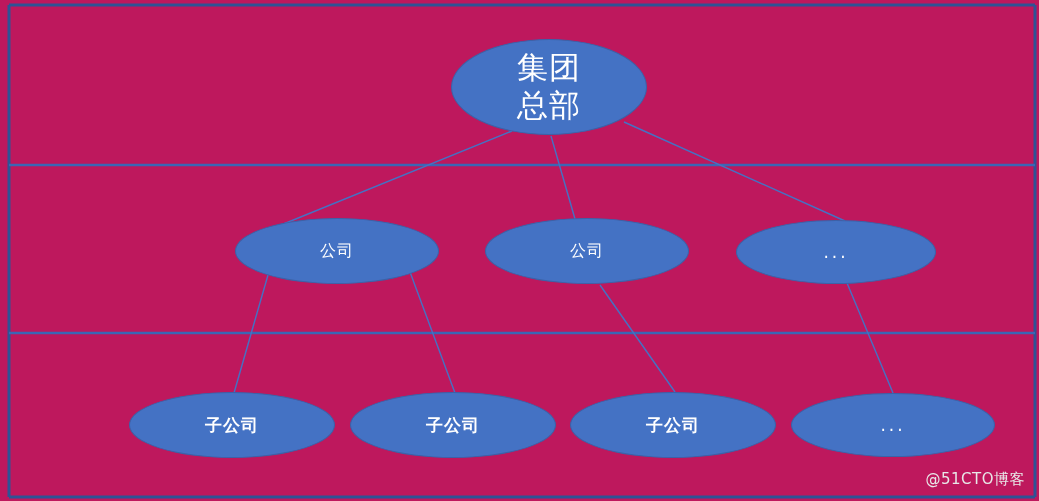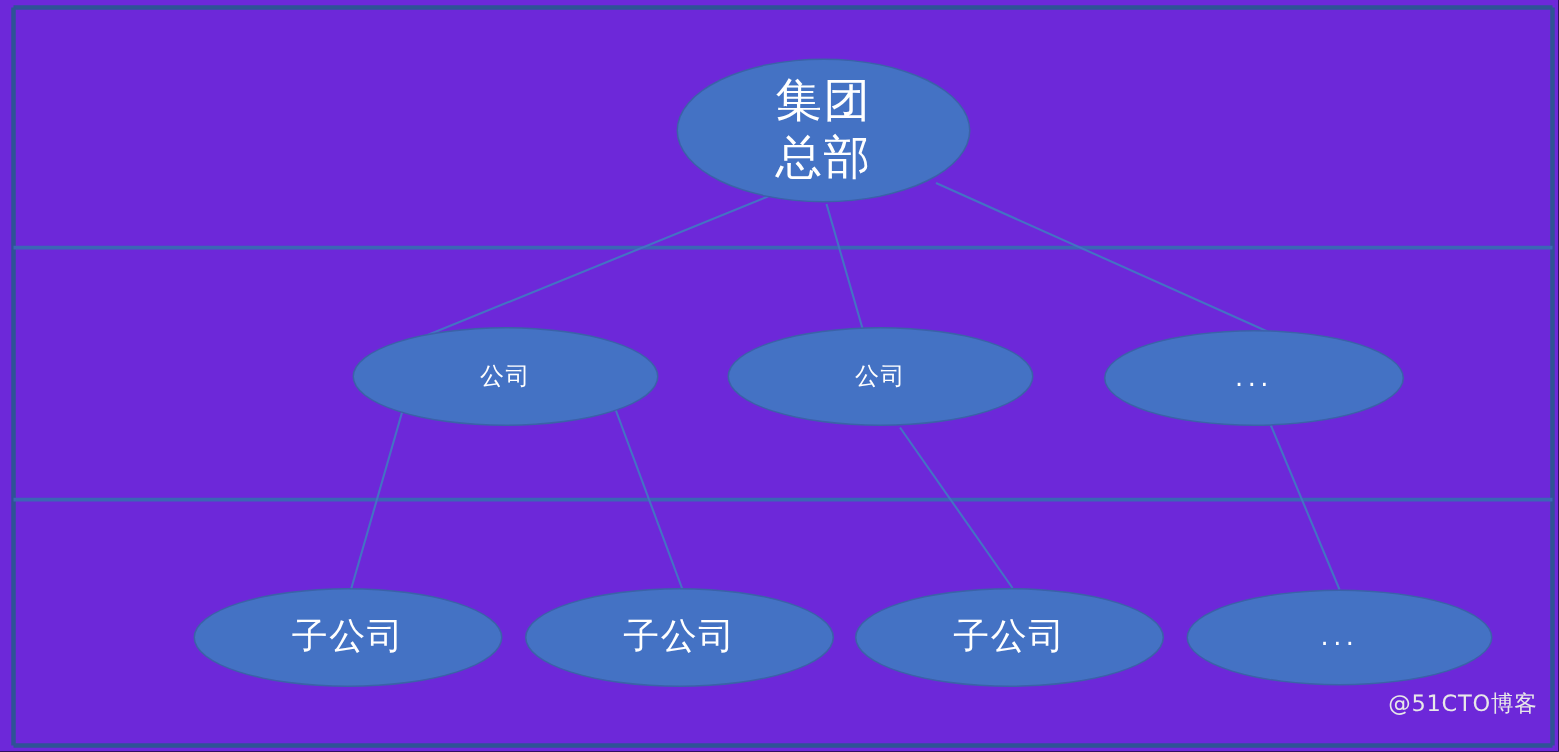--- a/index.html
+++ b/index.html
@@ -5,21 +5,21 @@
 <style>
   html, body {
     margin: 0;
     padding: 0;
     background: #000000;
   }
   #stage {
     position: relative;
     width: 1039px;
     height: 501px;
-    background: #6d28d9;
+    background: #be185d;
     overflow: hidden;
     font-family: "DejaVu Sans", "Liberation Sans", sans-serif;
   }
   #edges {
     position: absolute;
     left: 0;
     top: 0;
     width: 1039px;
     height: 501px;
     pointer-events: none;
@@ -40,30 +40,31 @@
     white-space: pre-line;
     z-index: 2;
   }
   .node-root {
     font-size: 31px;
   }
   .node-mid {
     font-size: 16px;
   }
   .node-leaf {
-    font-size: 24px;
+    font-size: 17px;
+    font-weight: bold;
   }
   .node-ellipsis {
     font-size: 17px;
     letter-spacing: 3px;
   }
   .watermark {
     position: absolute;
     right: 14px;
-    bottom: 22px;
+    bottom: 12px;
     color: #E8E8E8;
     font-size: 15px;
     letter-spacing: 0.5px;
     z-index: 4;
   }
 </style>
 </head>
 <body>
 
 <div id="stage">

